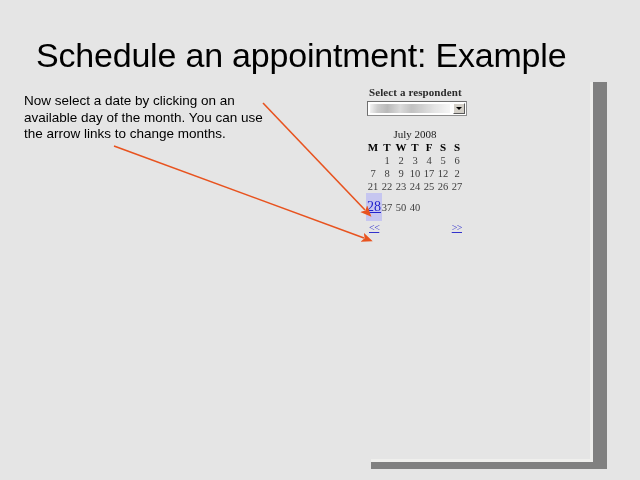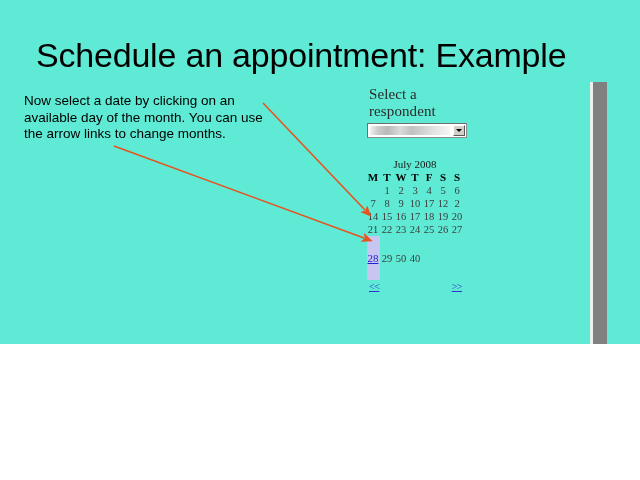--- a/index.html
+++ b/index.html
@@ -4,22 +4,22 @@
 <title>Schedule an appointment: Example</title>
 <style>
   html, body {
     margin: 0;
     padding: 0;
     background: #ffffff;
   }
   #slide {
     position: relative;
     width: 640px;
-    height: 344px;
-    background: #5eead4;
+    height: 480px;
+    background: #e5e5e5;
     overflow: hidden;
     font-family: "Liberation Sans", sans-serif;
   }
 
   
   .shadow-right {
     position: absolute;
     left: 593px;
     top: 82px;
     width: 14px;
@@ -91,24 +91,25 @@
   .cal-widget {
     position: absolute;
     left: 366px;
     top: 86px;
     width: 110px;
     font-family: "Liberation Serif", serif;
     color: #000000;
   }
   .cal-label {
     font-family: "Liberation Serif", serif;
-    font-size: 15px;
+    font-size: 11px;
     color: #2b2b2b;
     margin: 0 0 3px 3px;
     letter-spacing: 0.1px;
+    font-weight: bold;
   }
   .respondent-select {
     position: relative;
     width: 100px;
     height: 15px;
     margin-left: 1px;
     border: 1px solid #8d8d8d;
     border-top-color: #6f6f6f;
     border-left-color: #6f6f6f;
     background: #ffffff;
@@ -147,21 +148,21 @@
     height: 0;
     border-left: 3px solid transparent;
     border-right: 3px solid transparent;
     border-top: 3px solid #000000;
   }
 
   .cal-month {
     text-align: center;
     font-family: "Liberation Serif", serif;
     font-size: 11px;
-    margin-top: 20px;
+    margin-top: 12px;
     margin-bottom: 1px;
     color: #1a1a1a;
     width: 98px;
   }
 
   table.calendar {
     border-collapse: collapse;
     font-family: "Liberation Serif", serif;
     font-size: 10.5px;
     color: #3a3a3a;
@@ -186,23 +187,23 @@
     color: #3c3c3c;
   }
   td.sel-day {
     padding: 0;
   }
   .day-link {
     display: inline-block;
     background: #c6c6f0;
     color: #2222cc;
     text-decoration: underline;
-    font-size: 11px;
+    font-size: 14px;
     line-height: 12px;
-    padding: 16px 1px;
+    padding: 8px 1px;
   }
   .cal-nav {
     position: relative;
     width: 98px;
     height: 14px;
     margin-top: 1px;
     font-family: "Liberation Serif", serif;
   }
   .nav-prev, .nav-next {
     position: absolute;
@@ -267,40 +268,31 @@
           <tr>
             <td>7</td>
             <td>8</td>
             <td>9</td>
             <td>10</td>
             <td>17</td>
             <td>12</td>
             <td>2</td>
           </tr>
           <tr>
-            <td>14</td>
-            <td>15</td>
-            <td>16</td>
-            <td>17</td>
-            <td>18</td>
-            <td>19</td>
-            <td>20</td>
-          </tr>
-          <tr>
             <td>21</td>
             <td>22</td>
             <td>23</td>
             <td>24</td>
             <td>25</td>
             <td>26</td>
             <td>27</td>
           </tr>
           <tr>
             <td class="sel-day"><a class="day-link" href="#">28</a></td>
-            <td>29</td>
+            <td>37</td>
             <td>50</td>
             <td>40</td>
             <td></td>
             <td></td>
             <td></td>
           </tr>
         </tbody>
     </table>
 
     <div class="cal-nav">

